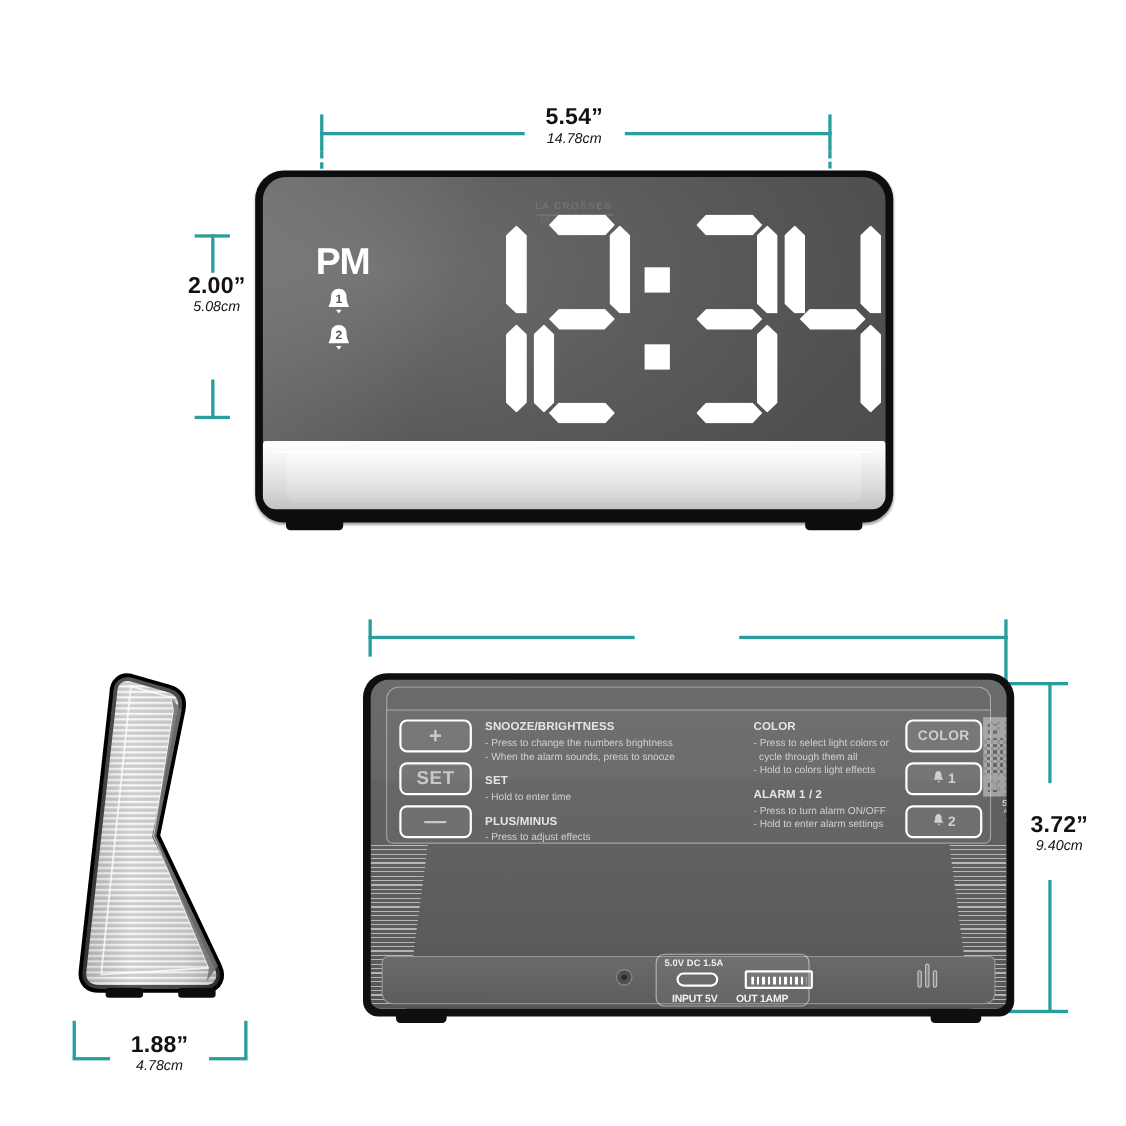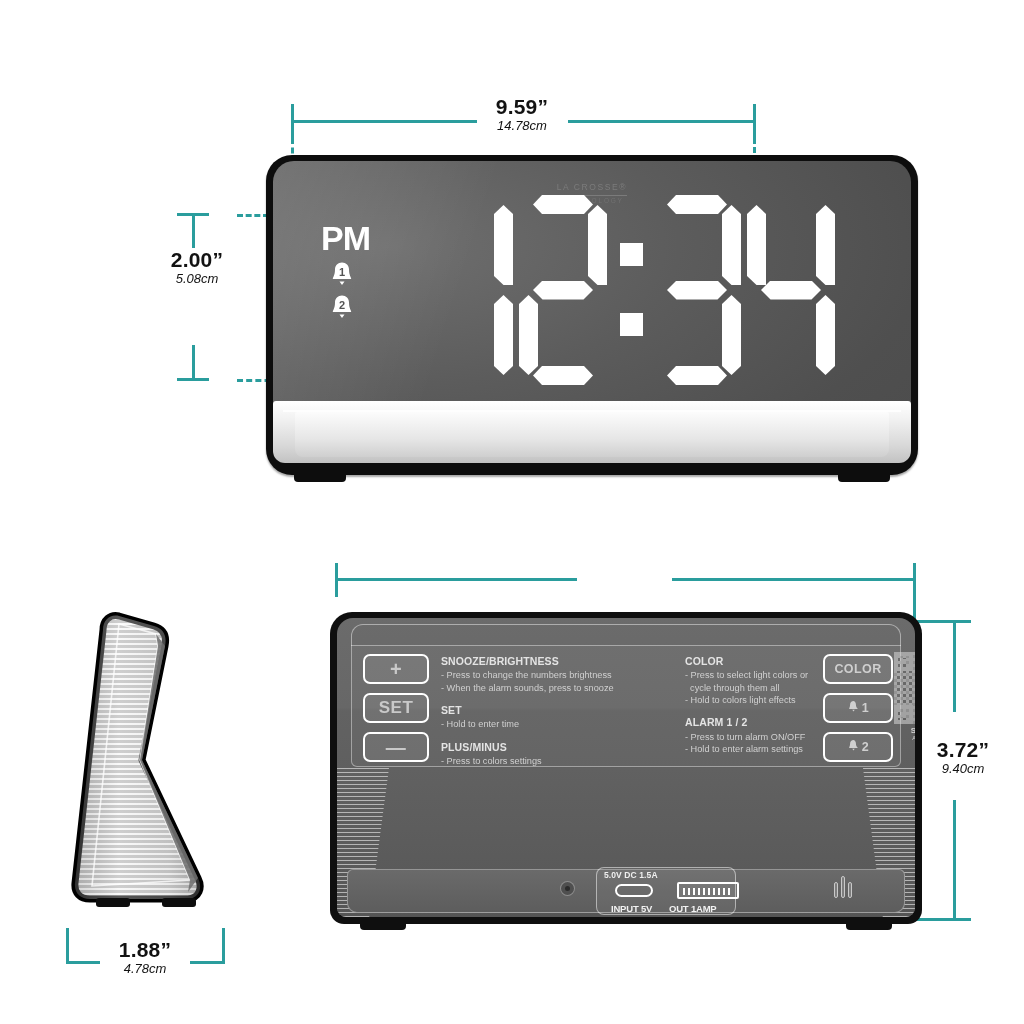--- a/index.html
+++ b/index.html
@@ -18,21 +18,21 @@
   .dim-tick.v     { position: absolute; width: 3px; background: #2a9d9d; }
   .dim-tick.h     { position: absolute; height: 3px; background: #2a9d9d; }
   .dashed-v       { position: absolute; width: 0; border-left: 3px dashed #2a9d9d; }
   .dashed-h       { position: absolute; height: 0; border-top: 3px dashed #2a9d9d; }
 
   .dim-label      { position: absolute; text-align: center; line-height: 1.12; white-space: nowrap; }
   .dim-in         { font-size: 21px; font-weight: bold; color: #121212; letter-spacing: .2px; }
   .dim-cm         { font-size: 13px; font-style: italic; color: #121212; }
 
   
-  #front-view { position: absolute; left: 232px; top: 155px; width: 652px; height: 320px; margin-left: 34px; }
+  #front-view { position: absolute; left: 232px; top: 155px; width: 580px; height: 320px; }
 
   .clock-body {
     position: absolute; inset: 0;
     border-radius: 26px;
     background: #0d0d0d;
     box-shadow: 0 2px 2px rgba(0,0,0,.35);
   }
   .clock-screen {
     position: absolute; left: 7px; top: 6px; right: 7px; bottom: 70px;
     border-radius: 21px 21px 4px 4px;
@@ -207,21 +207,21 @@
 </head>
 <body>
 
 <div id="stage">
 
   <div class="dim-tick v" style="left:291px; top:104px; height:34px;"></div>
   <div class="dim-tick v" style="left:753px; top:104px; height:34px;"></div>
   <div class="dim-line h" style="left:291px; top:120px; width:186px;"></div>
   <div class="dim-line h" style="left:568px; top:120px; width:188px;"></div>
   <div class="dim-label" style="left:442px; top:95px; width:160px;">
-    <div class="dim-in">9.59”</div>
+    <div class="dim-in">5.54”</div>
     <div class="dim-cm">14.78cm</div>
   </div>
   <div class="dashed-v" style="left:291px; top:138px; height:82px;"></div>
   <div class="dashed-v" style="left:753px; top:138px; height:88px;"></div>
 
   <div class="dim-tick h" style="left:177px; top:213px; width:32px;"></div>
   <div class="dim-tick h" style="left:177px; top:378px; width:32px;"></div>
   <div class="dim-line v" style="left:192px; top:213px; height:35px;"></div>
   <div class="dim-line v" style="left:192px; top:345px; height:36px;"></div>
   <div class="dim-label" style="left:150px; top:248px; width:94px;">
@@ -374,21 +374,21 @@
             <h4>SNOOZE/BRIGHTNESS</h4>
             <div>- Press to change the numbers brightness</div>
             <div>- When the alarm sounds, press to snooze</div>
           </div>
           <div class="blk">
             <h4>SET</h4>
             <div>- Hold to enter time</div>
           </div>
           <div class="blk">
             <h4>PLUS/MINUS</h4>
-            <div>- Press to colors settings</div>
+            <div>- Press to adjust effects</div>
             <div>- Press to change the intensity of the color light</div>
           </div>
         </div>
 
         <div class="instr" id="instr-right">
           <div class="blk">
             <h4>COLOR</h4>
             <div>- Press to select light colors or</div>
             <div style="white-space:pre;">  cycle through them all</div>
             <div>- Hold to colors light effects</div>

